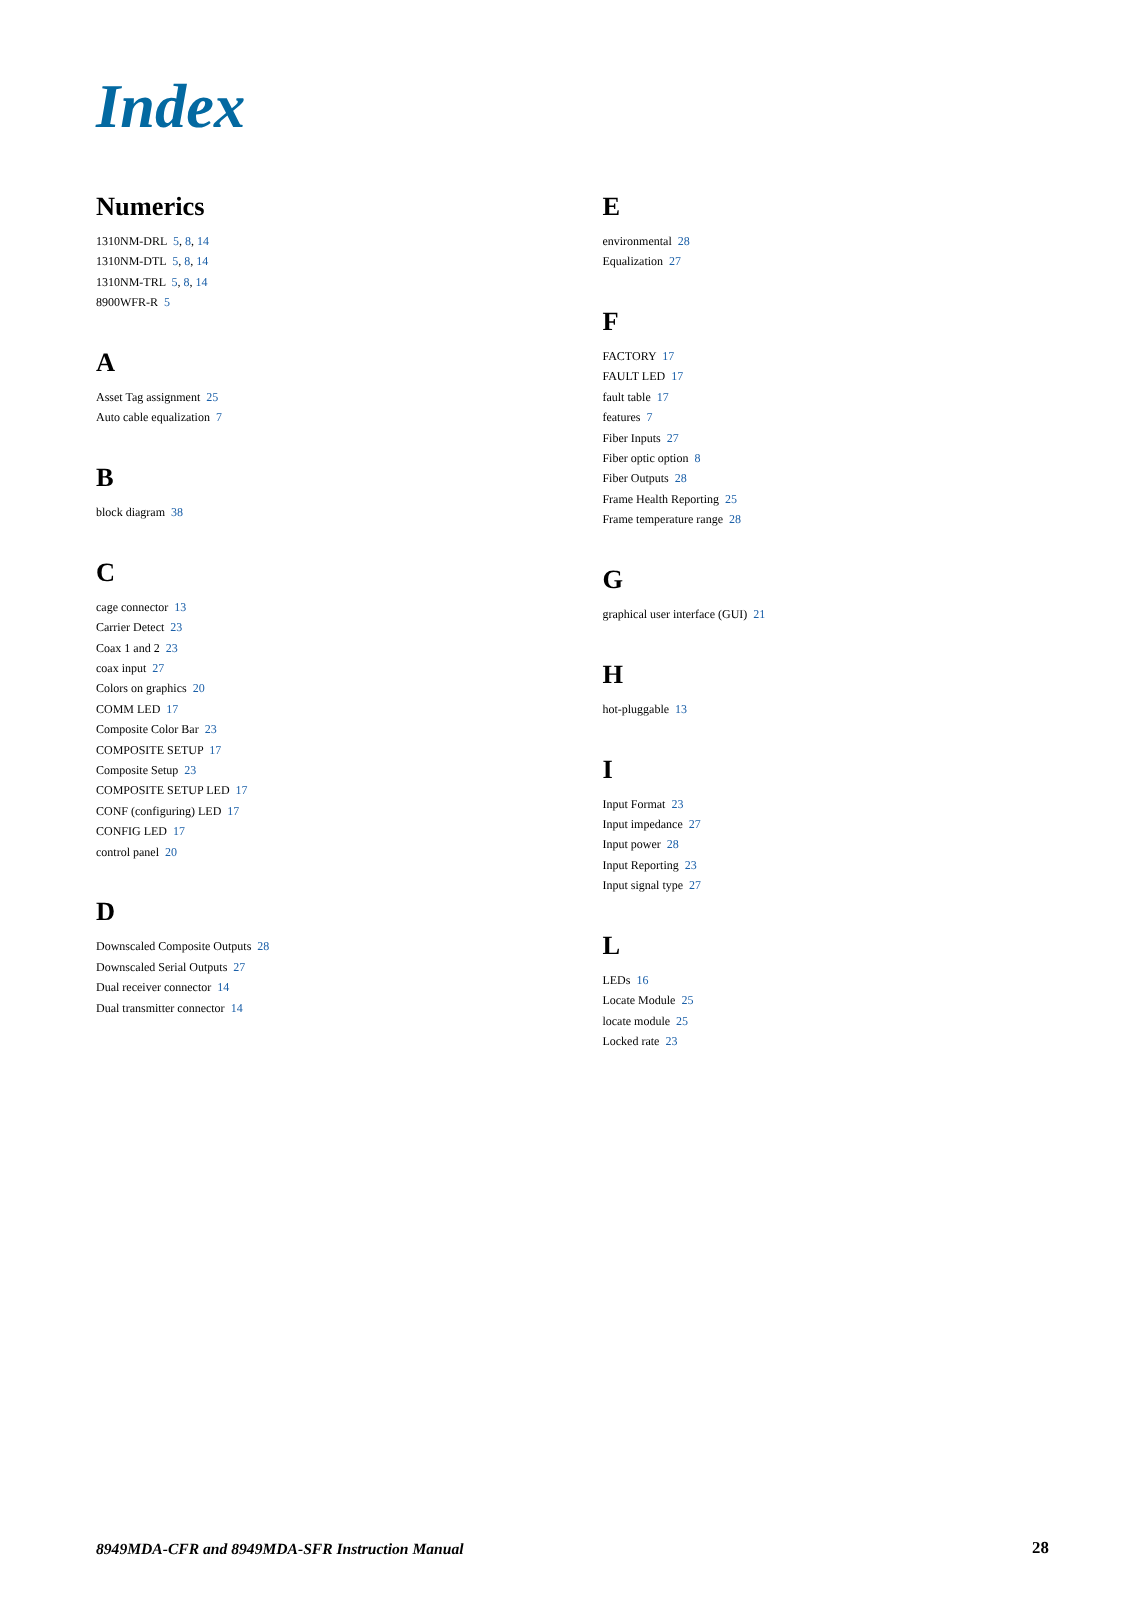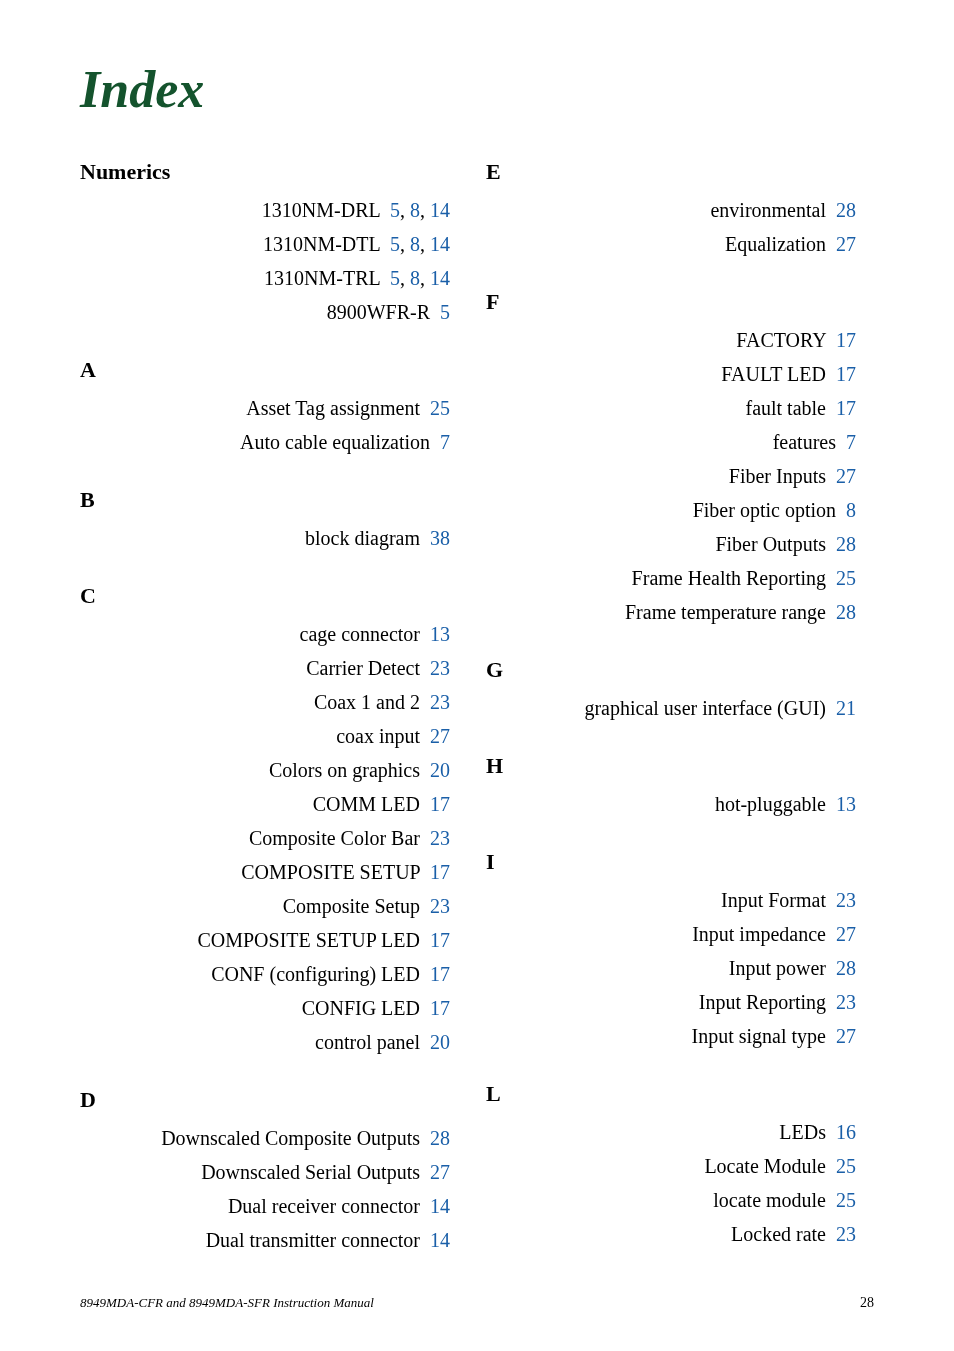--- a/index.html
+++ b/index.html
@@ -16,26 +16,26 @@
       min-height: 1351px;
       padding: 60px 80px 60px 80px;
       position: relative;
     }
 
     .page-title {
       font-size: 52px;
       font-style: italic;
       font-weight: bold;
       margin-bottom: 40px;
-      color: #14532d;
+      color: #0369a1;
     }
 
     .content-wrapper {
       display: flex;
-      gap: 36px;
+      gap: 52px;
     }
 
     .column-left {
       flex: 1;
       max-width: 370px;
     }
 
     .column-right {
       flex: 1;
       max-width: 370px;
@@ -47,42 +47,42 @@
 
     .section-heading {
       font-size: 22px;
       font-weight: bold;
       color: #000000;
       margin-bottom: 8px;
       border-bottom: none;
     }
 
     .index-entry {
-      font-size: 20px;
+      font-size: 10px;
       line-height: 1.7;
       color: #000000;
-      text-align: right;
     }
 
     .index-entry a, .page-ref {
       color: #1a5fa8;
       text-decoration: none;
     }
 
     .page-footer {
       position: absolute;
-      bottom: 40px;
+      bottom: 52px;
       left: 80px;
       right: 80px;
       display: flex;
       justify-content: space-between;
       align-items: flex-start;
       font-size: 13px;
       font-style: italic;
       color: #000000;
+      font-weight: bold;
     }
 
     .footer-page-num {
       font-style: normal;
       font-size: 14px;
     }
   </style>
 </head>
 <body>
 

